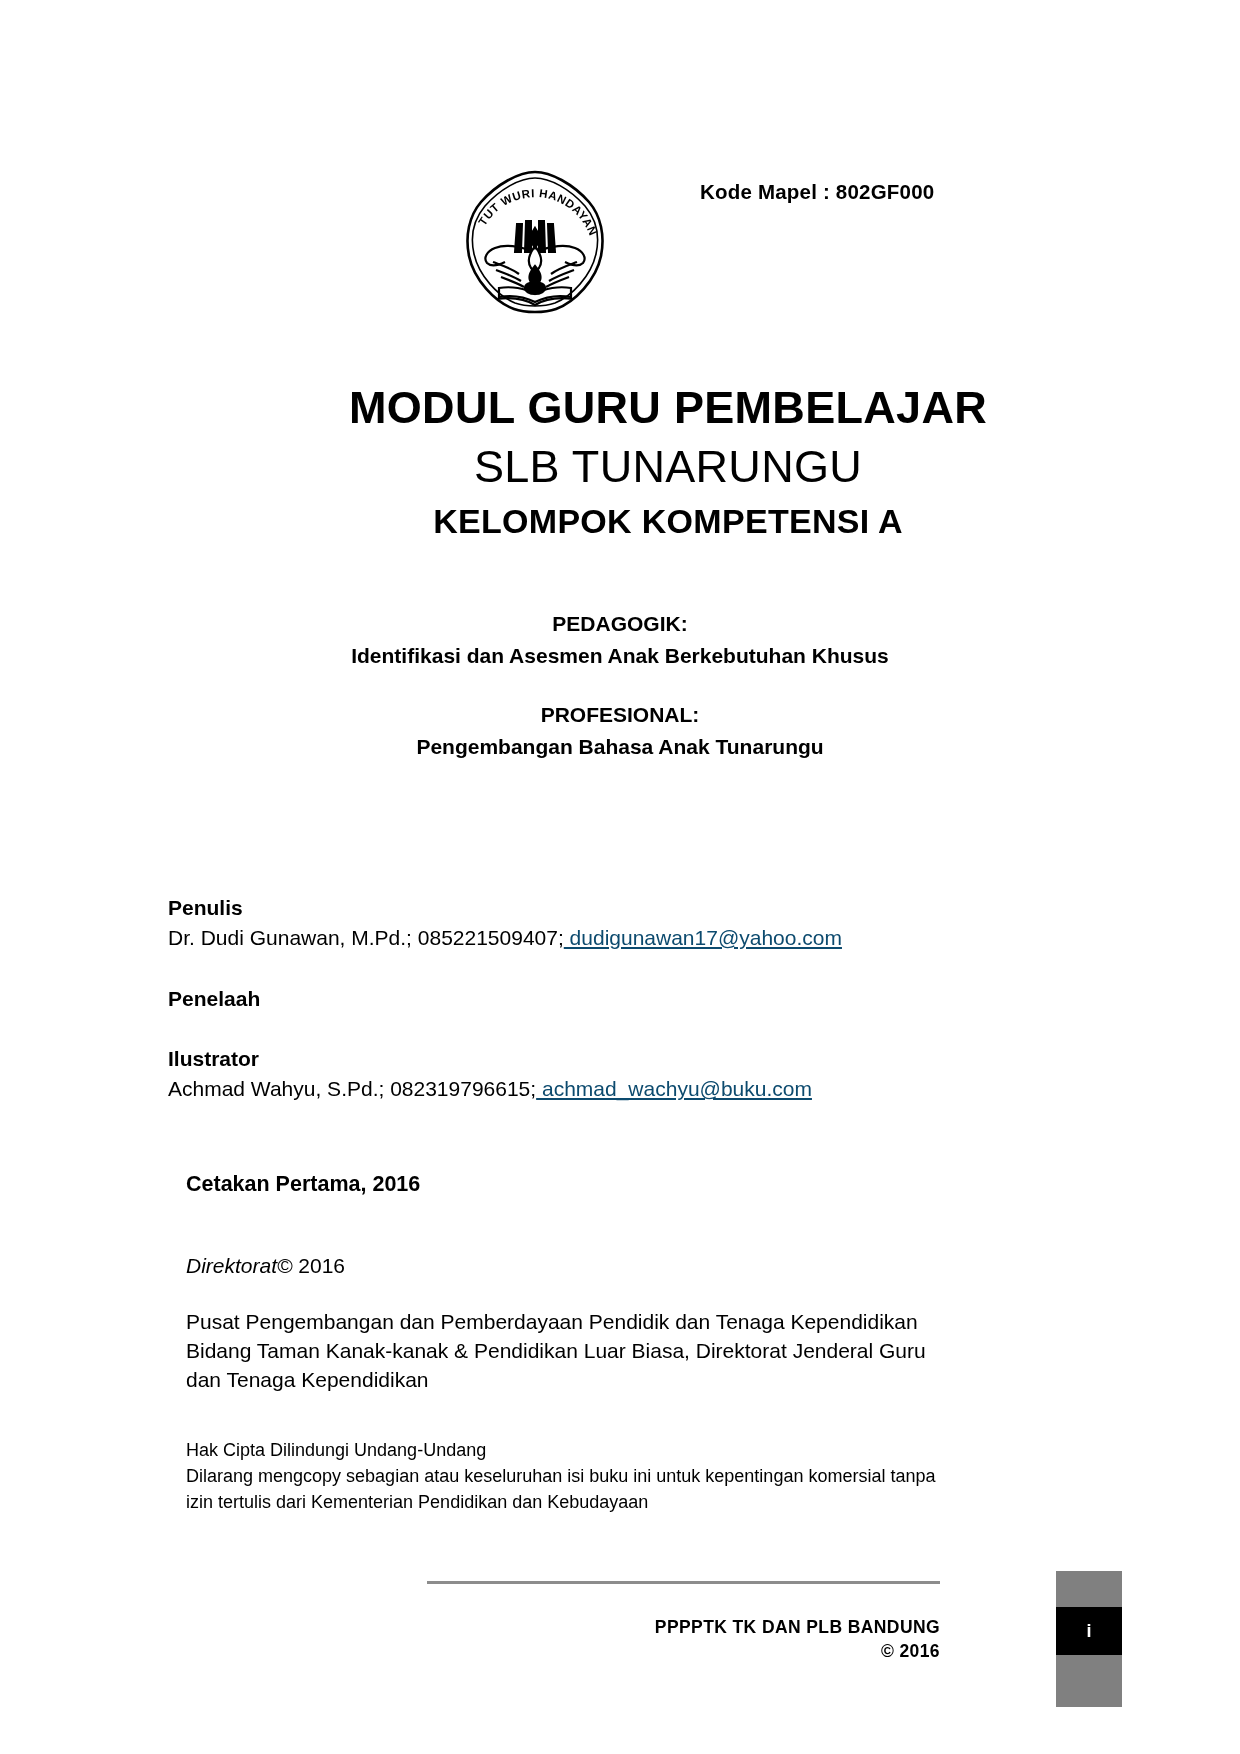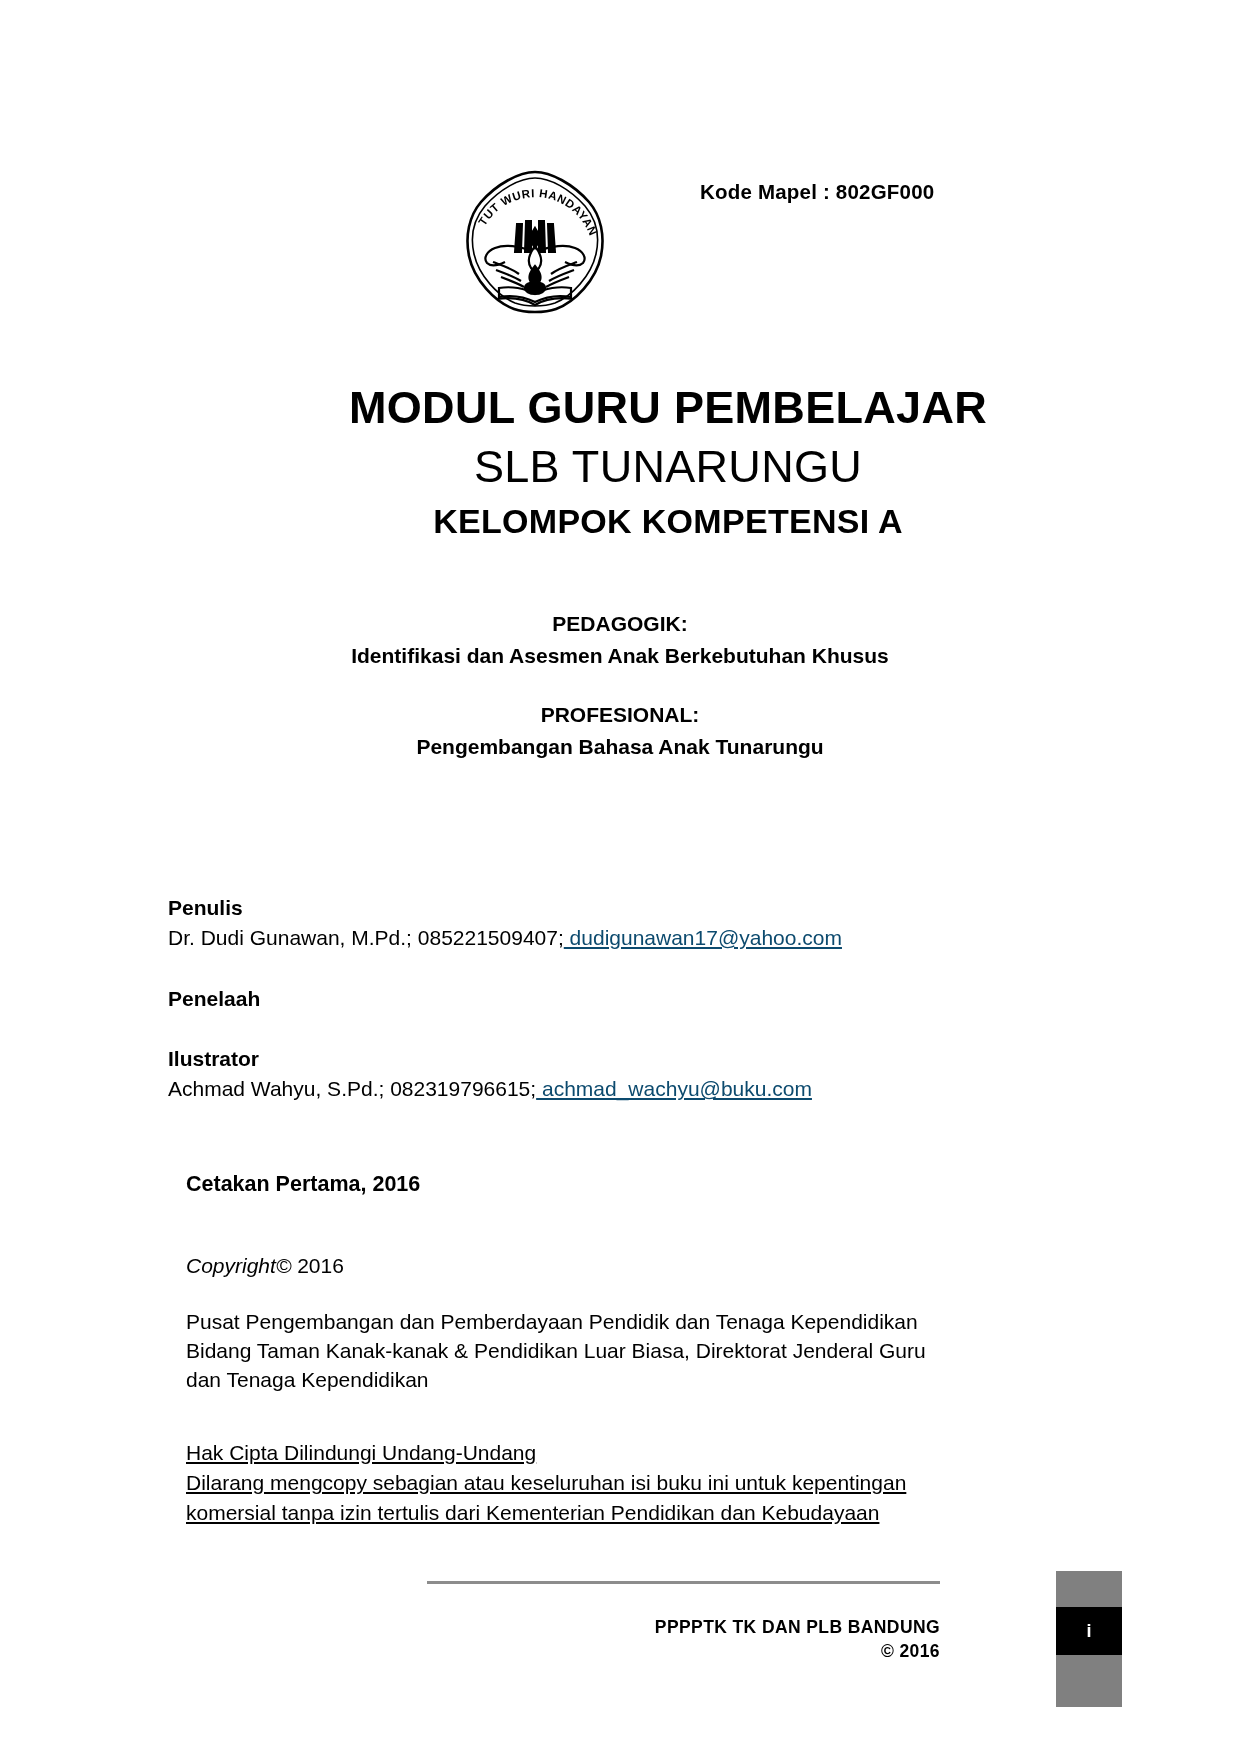--- a/index.html
+++ b/index.html
@@ -157,24 +157,23 @@
     font-size: 21px;
     line-height: 1.38;
     color: #000;
   }
 
   .hakcipta {
     position: absolute;
     left: 186px;
     top: 1438px;
     width: 760px;
-    font-size: 21px;
+    font-size: 18px;
     line-height: 1.44;
     color: #000;
-    text-decoration: underline;
   }
 
   
   .footer-rule {
     position: absolute;
     left: 427px;
     top: 1581px;
     width: 513px;
     height: 3px;
     background: #8c8c8c;
@@ -312,21 +311,21 @@
 
     <div class="credit-group">
       <div class="credit-role">Ilustrator</div>
       <div class="credit-detail"><span>Achmad Wahyu, S.Pd.; 082319796615;</span><a class="mail-link" href="#"> achmad_wachyu@buku.com</a></div>
     </div>
 
   </div>
 
   <div class="cetakan">Cetakan Pertama, 2016</div>
 
-  <div class="copyright-line"><span class="italic">Copyright©</span><span> 2016</span></div>
+  <div class="copyright-line"><span class="italic">Direktorat©</span><span> 2016</span></div>
 
   <div class="publisher"> Pusat Pengembangan dan Pemberdayaan Pendidik dan Tenaga Kependidikan Bidang Taman Kanak-kanak &amp; Pendidikan Luar Biasa, Direktorat Jenderal Guru dan Tenaga Kependidikan</div>
 
   <div class="hakcipta">
     <div>Hak Cipta Dilindungi Undang-Undang</div>
     <div>Dilarang mengcopy sebagian atau keseluruhan isi buku ini untuk kepentingan komersial tanpa izin tertulis dari Kementerian Pendidikan dan Kebudayaan</div>
   </div>
 
   <div class="footer-rule"></div>
   <div class="footer-text">

